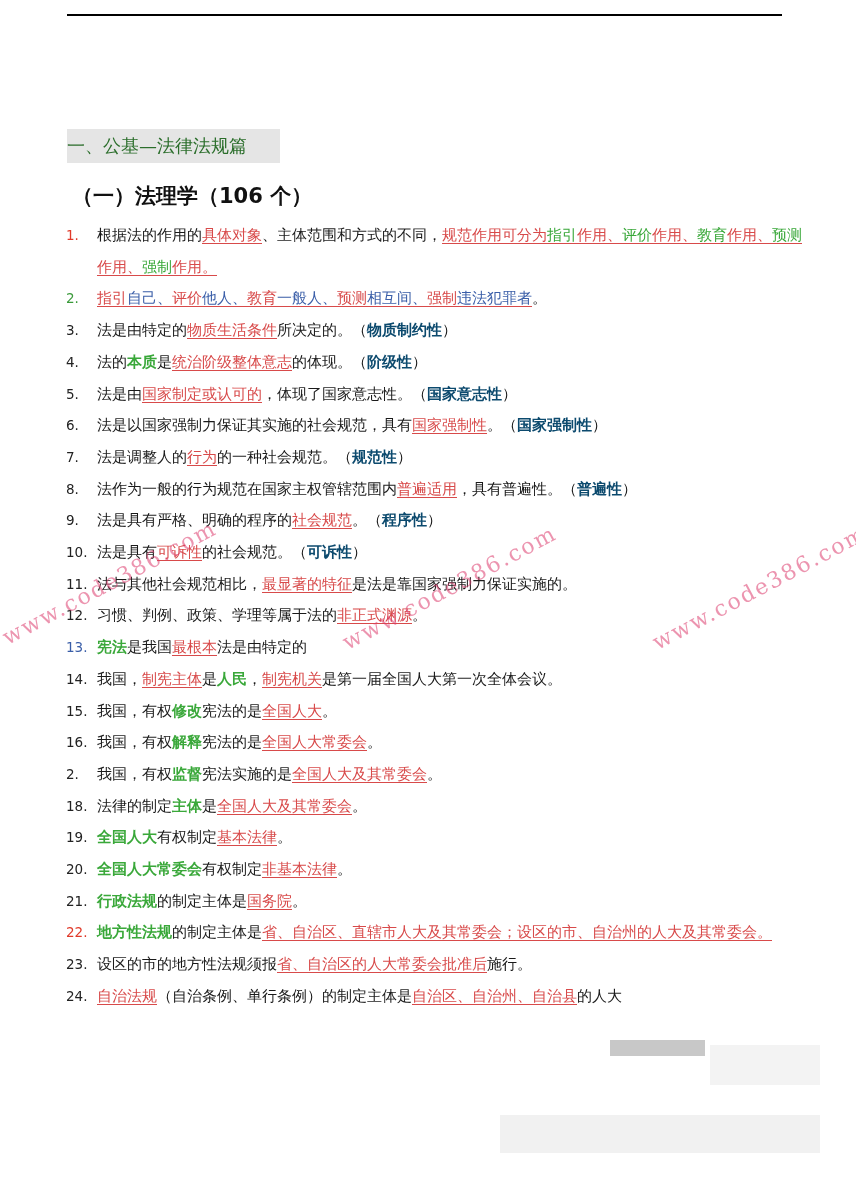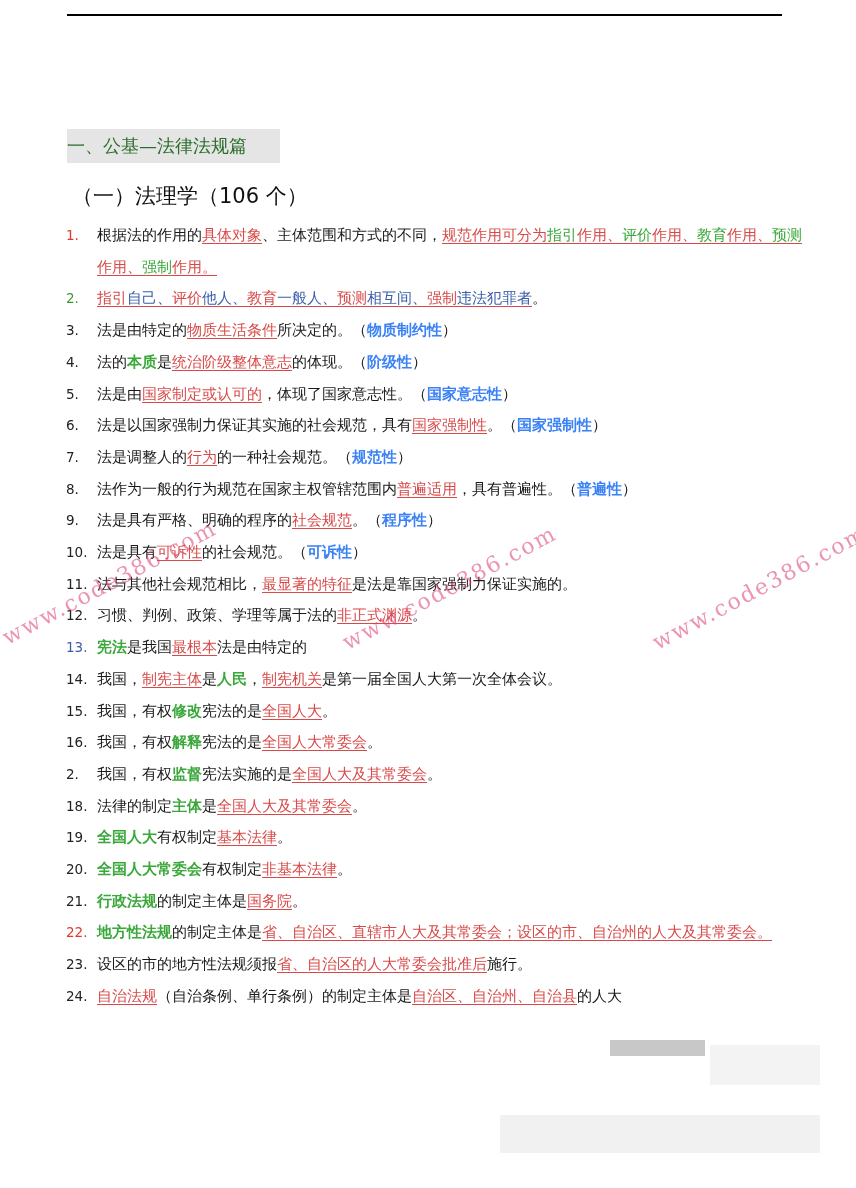--- a/index.html
+++ b/index.html
@@ -7,35 +7,35 @@
     width: 856px; height: 1188px; background: #ffffff; position: relative; overflow: hidden;
     font-family: "DejaVu Sans", "Liberation Sans", sans-serif; color: #1a1a1a;
   }
   .top-rule { position: absolute; left: 67px; top: 14px; width: 715px; height: 2px; background: #000; }
   .section-title {
     position: absolute; left: 67px; top: 129px; height: 34px; width: 213px;
     background: #e5e5e5; color: #2b6e2b; font-size: 18px; line-height: 34px;
     white-space: nowrap; overflow: hidden;
   }
   .subsection {
-    position: absolute; left: 72px; top: 182px; font-size: 21px; font-weight: normal; color: #111;
+    position: absolute; left: 72px; top: 182px; font-size: 21px; font-weight: bold; color: #111;
     white-space: nowrap;
   }
   .list { position: absolute; left: 66px; top: 220px; width: 740px; }
   .item { display: flex; font-size: 15px; line-height: 31.7px; }
   .num { width: 31px; flex: none; font-size: 13.5px; color: #222; }
   .num.green { color: #3a9a3a; }
   .num.red { color: #e03a2a; }
   .num.blue { color: #3a5ea8; font-weight: normal; }
   .body { flex: 1; white-space: normal; word-break: break-all; }
   .r { color: #d84a4a; text-decoration: underline; text-decoration-color: #d84a4a; text-underline-offset: 3px; }
   .g { color: #3aa83a; font-weight: bold; }
   .gu { color: #3aa83a; text-decoration: underline; text-decoration-color: #d84a4a; text-underline-offset: 3px; }
   .bu { color: #3a5ea8; text-decoration: underline; text-decoration-color: #d84a4a; text-underline-offset: 3px; }
-  .b { color: #3b82f6; font-weight: bold; }
+  .b { color: #0c4a6e; font-weight: bold; }
   .watermark {
     position: absolute; color: rgba(220, 60, 110, 0.55); font-size: 22px; font-family: "DejaVu Serif", serif;
     transform: rotate(-28deg); white-space: nowrap; letter-spacing: 2px; pointer-events: none;
   }
   .blur-patch { position: absolute; background: #f0f0f0; }
 </style>
 </head>
 <body>
 
 <div class="top-rule"></div>

